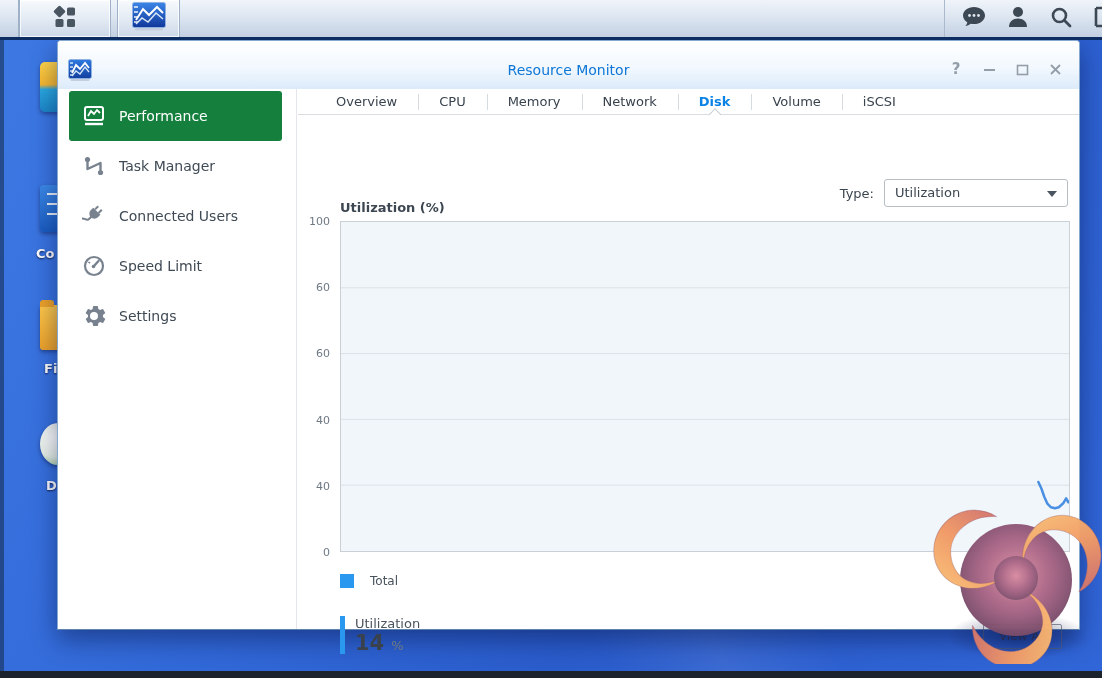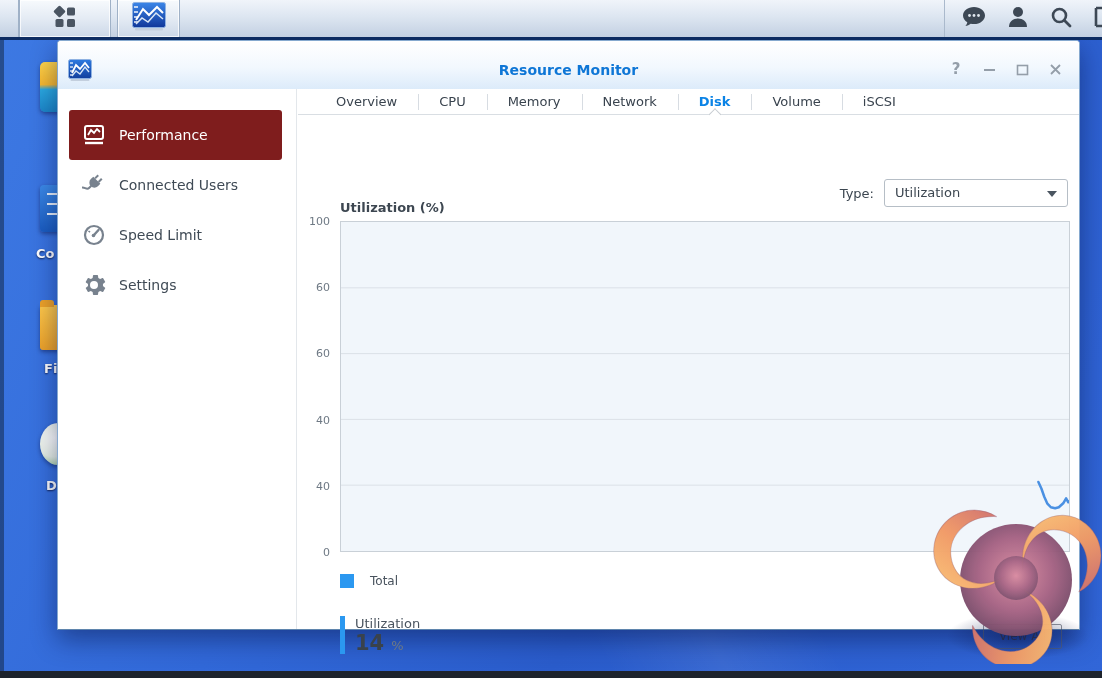--- a/index.html
+++ b/index.html
@@ -47,33 +47,33 @@
     box-shadow:0 2px 4px rgba(0,0,40,.4); }
 
   
   .window { position:absolute; left:57px; top:40px; width:1023px; height:590px; z-index:10;
     background:#fff; border:1px solid #86a9cf; border-bottom:1px solid #5f85ad;
     border-radius:4px 4px 0 0; box-shadow:0 10px 26px rgba(4,14,60,0.45); }
   .titlebar { position:absolute; left:0; top:0; right:0; height:48px;
     background:linear-gradient(#ffffff 0%,#f2f8fe 55%,#dcebfa 100%); border-radius:3px 3px 0 0; }
   .app-ico { position:absolute; left:9px; top:16px; }
   .win-title { position:absolute; left:0; right:0; top:21px; text-align:center;
-    color:#0e76d6; font-size:14px; font-weight:bold; }
+    color:#0e76d6; font-size:14px; font-weight:normal; }
   .win-controls { position:absolute; right:16px; top:19px; display:flex; gap:17px; align-items:center;
     color:#949ea9; }
   .win-controls .wc { width:16px; height:18px; display:flex; align-items:center; justify-content:center;
     cursor:pointer; font-size:15px; font-weight:bold; }
 
   
   .sidebar { position:absolute; left:0; top:48px; bottom:0; width:239px;
     border-right:1px solid #e3e7eb; background:#fff; padding-top:2px; }
   .sb-item { width:213px; height:50px; margin-left:11px; display:flex; align-items:center;
     gap:13px; padding-left:13px; color:#3f4a55; font-size:14px; cursor:pointer; border-radius:3px; }
   .sb-item .sb-ico { color:#78828e; display:flex; }
-  .sb-item.active { background:#7f1d1d; color:#fff;margin-top:19px; }
+  .sb-item.active { background:#15803d; color:#fff; }
   .sb-item.active .sb-ico { color:#fff; }
 
   
   .main { position:absolute; left:240px; top:48px; right:0; bottom:0; }
   .tabs { position:absolute; left:0; right:0; top:0; height:26px; display:flex;
     padding-left:17px; border-bottom:1px solid #d9dee3; font-size:13px; color:#39434e; }
   .tab { position:relative; padding:0 21px; line-height:25px; cursor:pointer; }
   .tab + .tab::before { content:""; position:absolute; left:0; top:5px; height:16px; width:1px; background:#d7dce2; }
   .tab.active { color:#0b83e6; font-weight:bold; }
   .tab.active::after { content:""; position:absolute; left:50%; bottom:-5px; width:8px; height:8px;
@@ -179,20 +179,30 @@
     <div class="sidebar">
       <div class="sb-item active">
         <span class="sb-ico">
           <svg width="24" height="24" viewBox="0 0 24 24">
               <rect x="3" y="3" width="18" height="13" rx="2" fill="none" stroke="currentColor" stroke-width="2"></rect>
               <polyline points="6,12 9,7 12,10 15,6 18,9" fill="none" stroke="currentColor" stroke-width="1.8"></polyline>
               <line x1="3" y1="20" x2="21" y2="20" stroke="currentColor" stroke-width="2.4"></line>
             </svg>
         </span>
         <span>Performance</span>
+      </div>
+      <div class="sb-item">
+        <span class="sb-ico">
+          <svg width="24" height="24" viewBox="0 0 24 24">
+              <circle cx="5.5" cy="5.5" r="2.6" fill="currentColor"></circle>
+              <circle cx="18.5" cy="18.5" r="2.6" fill="currentColor"></circle>
+              <path d="M5.5 8.5 L5.5 15 L18.5 9 L18.5 15.5" fill="none" stroke="currentColor" stroke-width="2.4" stroke-linecap="round" stroke-linejoin="round"></path>
+            </svg>
+        </span>
+        <span>Task Manager</span>
       </div>
       <div class="sb-item">
         <span class="sb-ico">
           <svg width="24" height="24" viewBox="0 0 24 24">
               <g transform="rotate(45 12 10)">
                 <line x1="9.5" y1="1.5" x2="9.5" y2="6" stroke="currentColor" stroke-width="2"></line>
                 <line x1="14.5" y1="1.5" x2="14.5" y2="6" stroke="currentColor" stroke-width="2"></line>
                 <path d="M7 6 h10 v3.5 a5 5 0 0 1 -10 0 z" fill="currentColor"></path>
                 <path d="M12 14.5 v2.5 c0 3 -3.5 2.5 -5 4.5" fill="none" stroke="currentColor" stroke-width="2" stroke-linecap="round"></path>
               </g>

